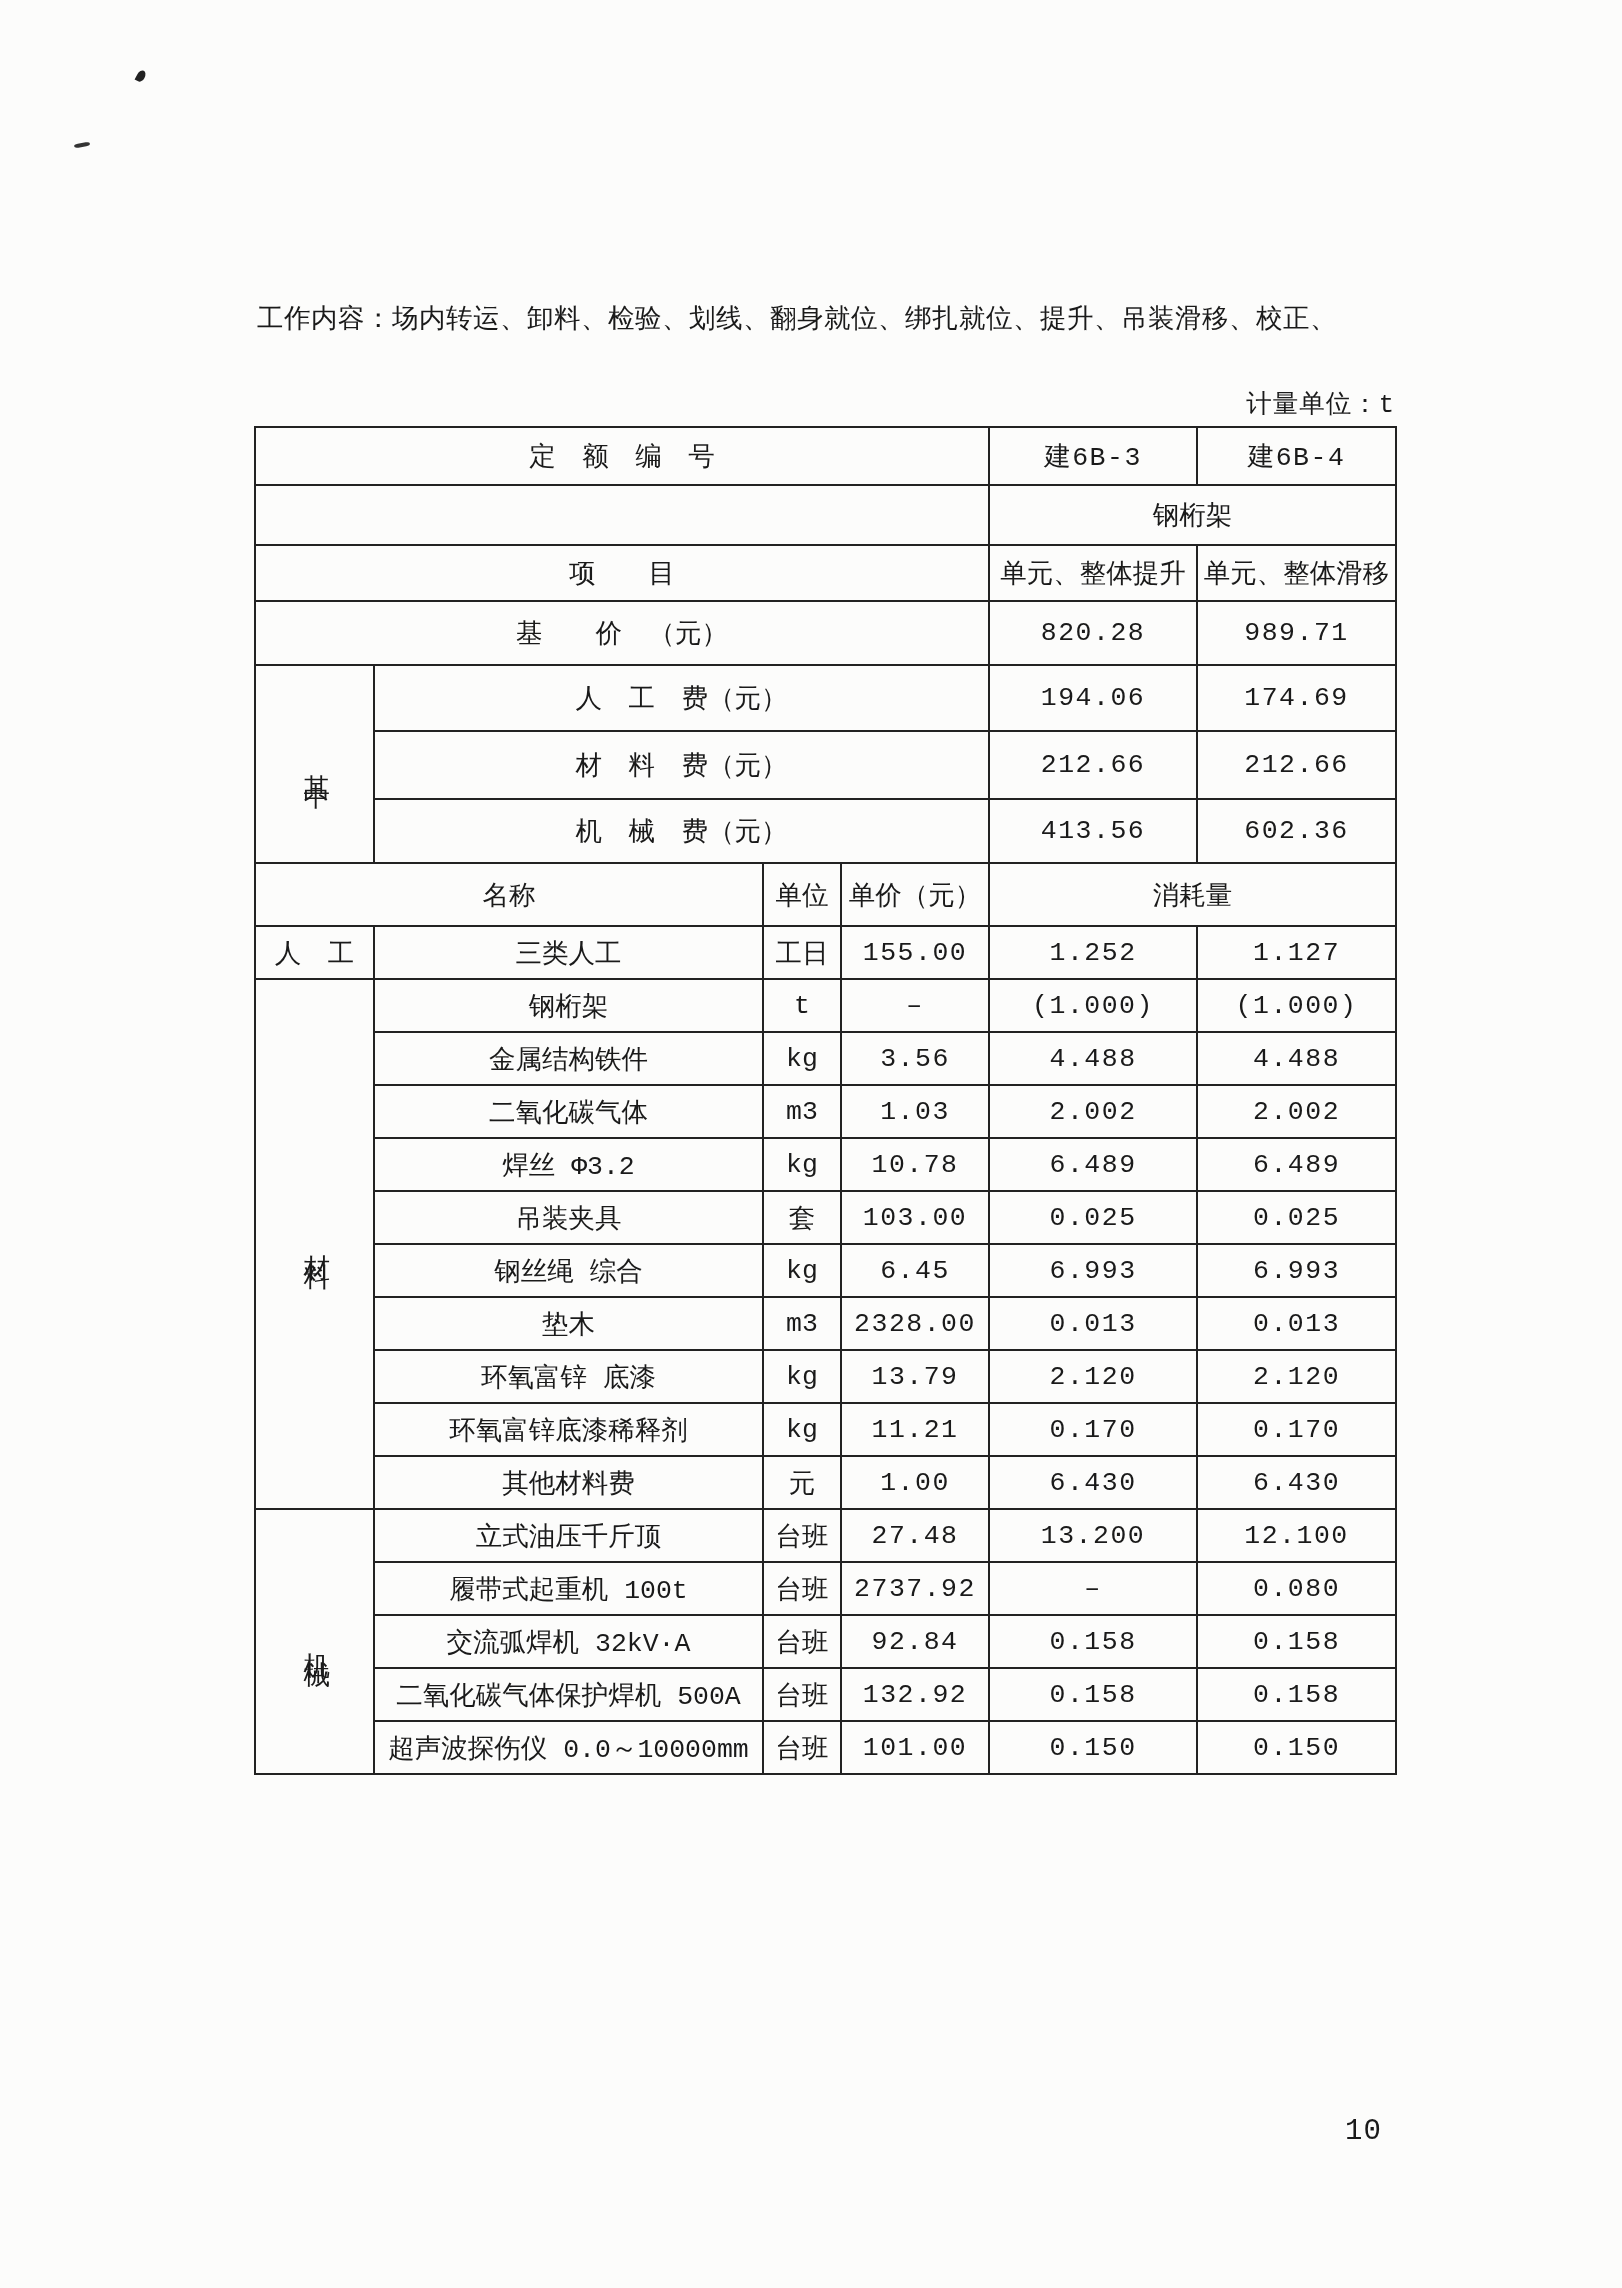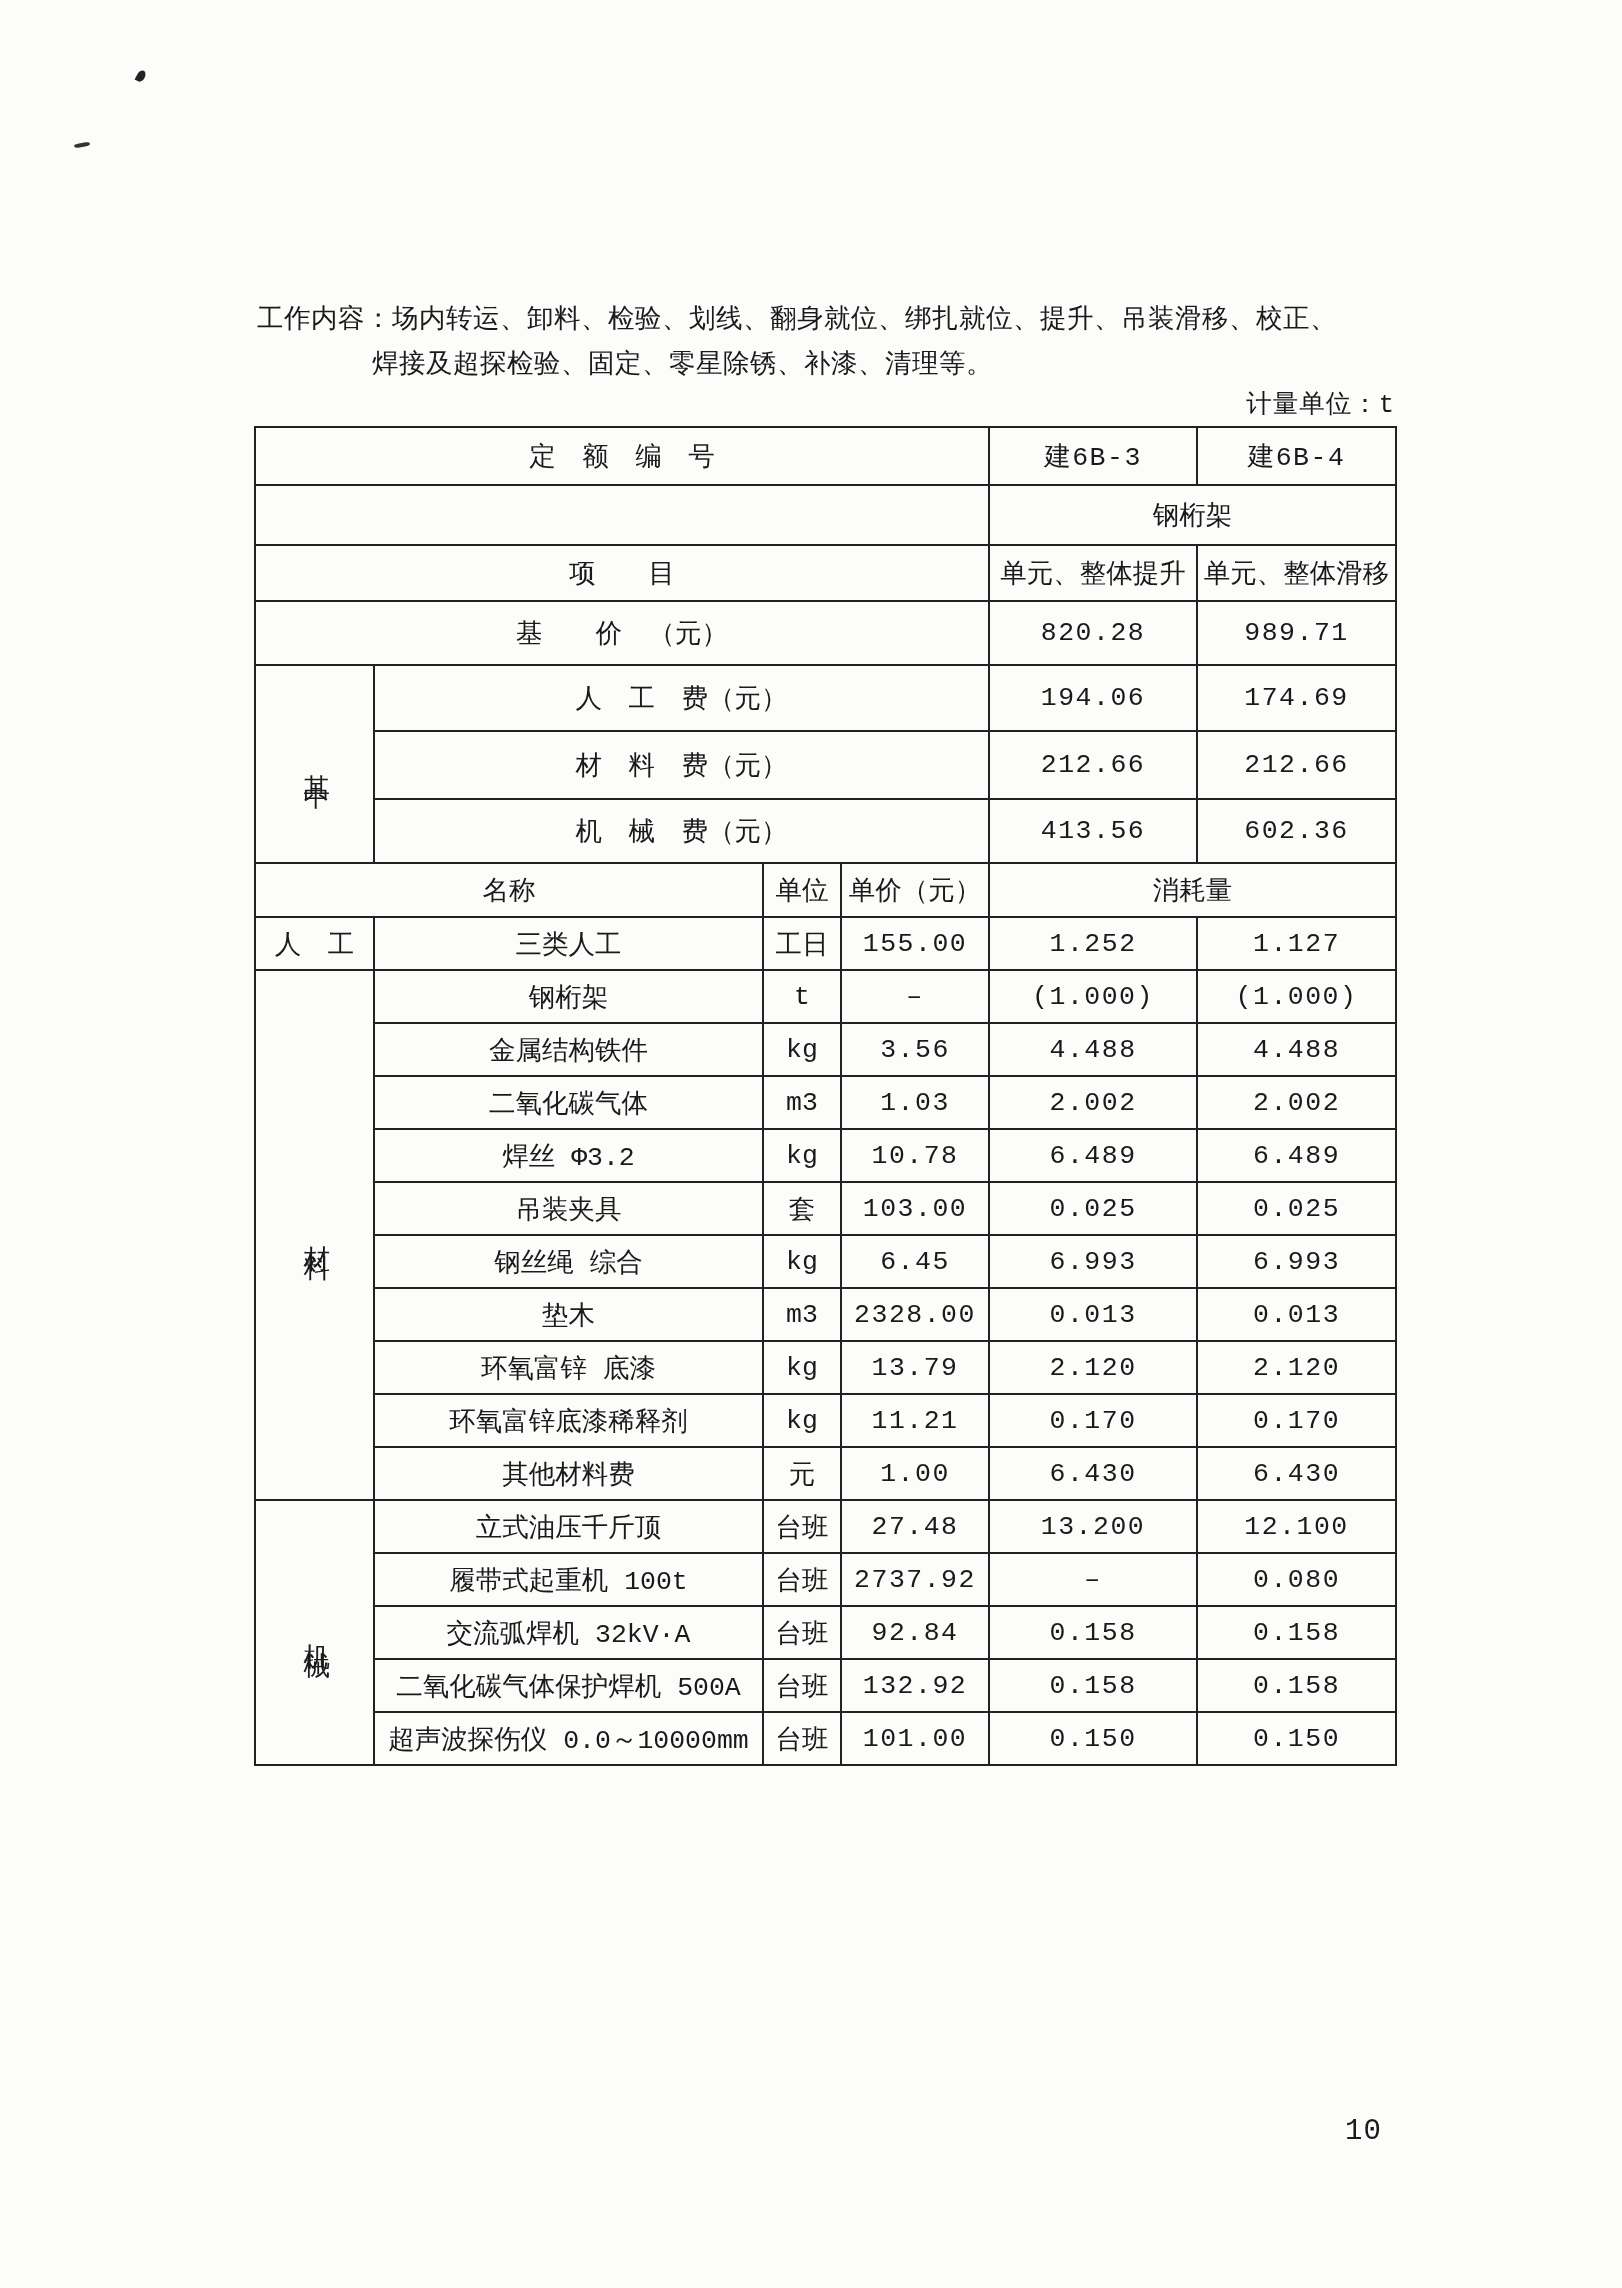--- a/index.html
+++ b/index.html
@@ -33,41 +33,40 @@
   table.quota td {
     border:2px solid #222;
     font-size:26.5px; text-align:center; vertical-align:middle;
     padding:0 3.9px; overflow:hidden; white-space:nowrap;
   }
   table.quota { border:2.9px solid #1c1c1c;padding-left:44px; }
   tr.tt td { border-top-width:2.9px; }
 
   tr.h59 td{height:58px} tr.h61 td{height:60px} tr.h57 td{height:56px}
   tr.h70 td{height:64px} tr.h67 td{height:66px} tr.h69 td{height:68px}
-  tr.h64 td{height:54px} tr.h54 td{height:53px}
+  tr.h64 td{height:63px} tr.h54 td{height:53px}
 
   td.l { text-align:left; padding-left:14.7px; }
   td.num { letter-spacing:1.5px; }
   .vert {
     display:inline-block;
     writing-mode:vertical-rl; text-orientation:upright;
     letter-spacing:8.8px; line-height:1;
   }
   .page-number { position:absolute; left:1345px; top:2107px; font-size:29px; letter-spacing:1px;margin-top:8px; }
 </style>
 </head>
 <body>
 
 <div class="page">
 
   <div class="ink-dot"></div>
   <div class="ink-dash"></div>
 
   <div class="work-line1">工作内容：场内转运、卸料、检验、划线、翻身就位、绑扎就位、提升、吊装滑移、校正、</div>
-  <div class="work-line2">焊接及超探检验、固定、零星除锈、补漆、清理等。</div>
   <div class="unit-note">计量单位：t</div>
 
   <table class="quota">
     <colgroup>
       <col style="width:119px">
         <col style="width:389px">
         <col style="width:78px">
       <col style="width:148px">
         <col style="width:208px">
         <col style="width:199px">

